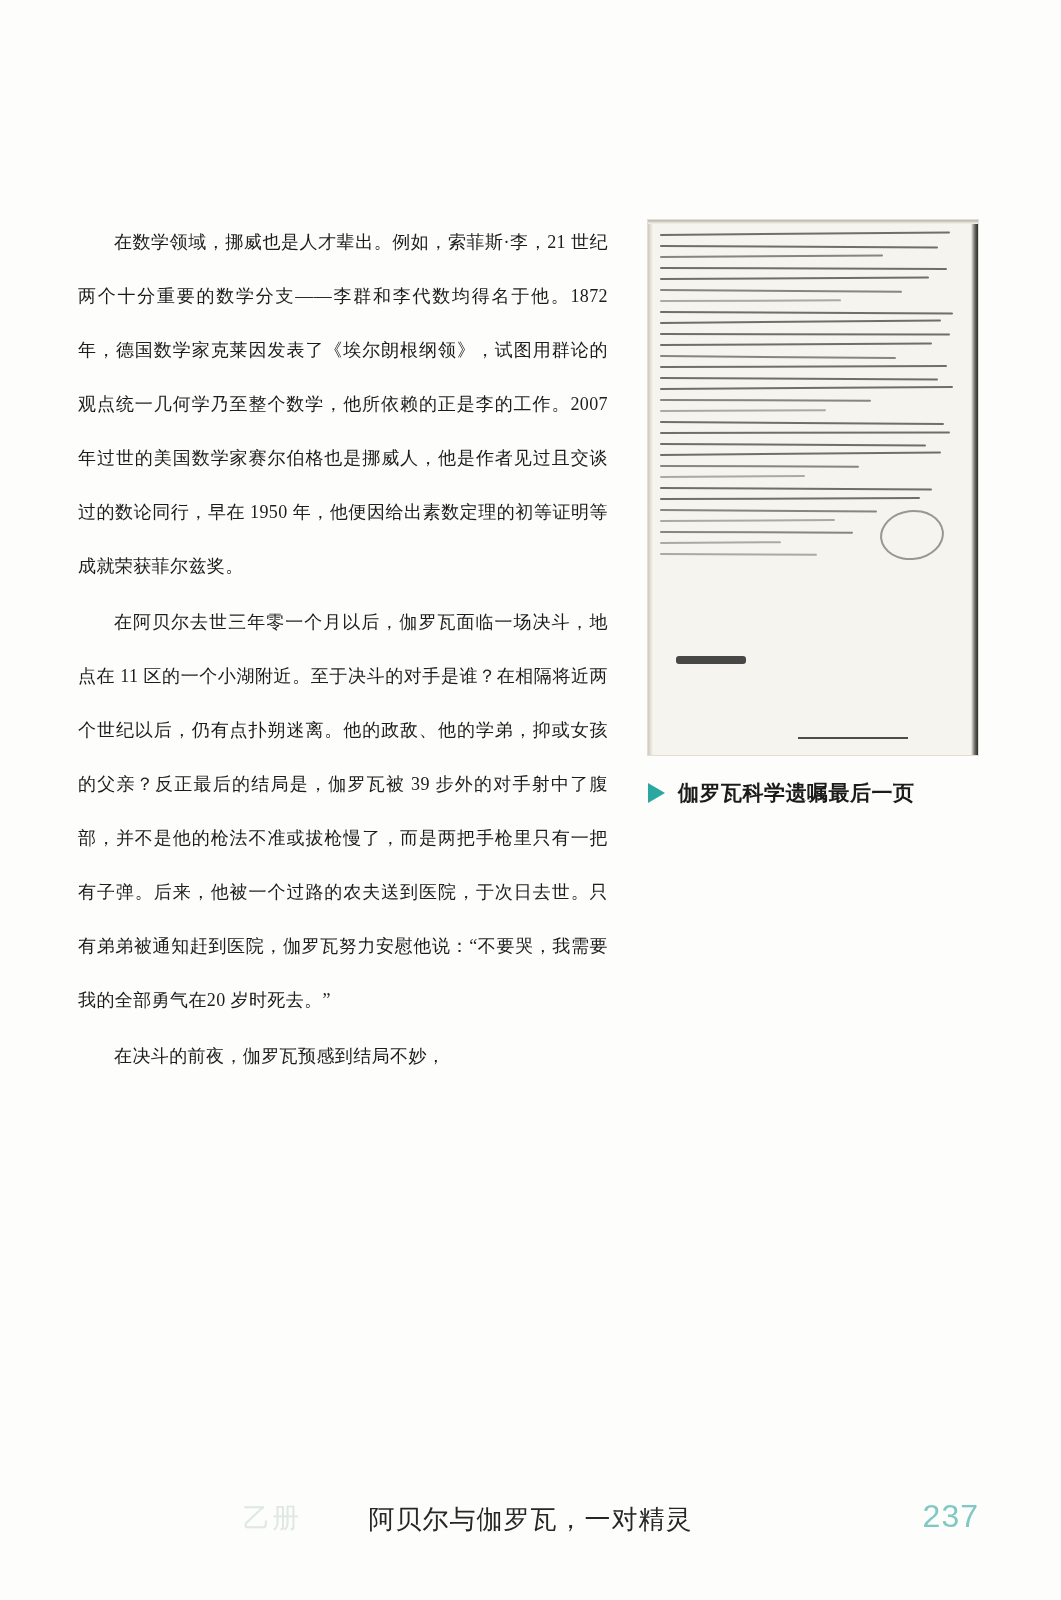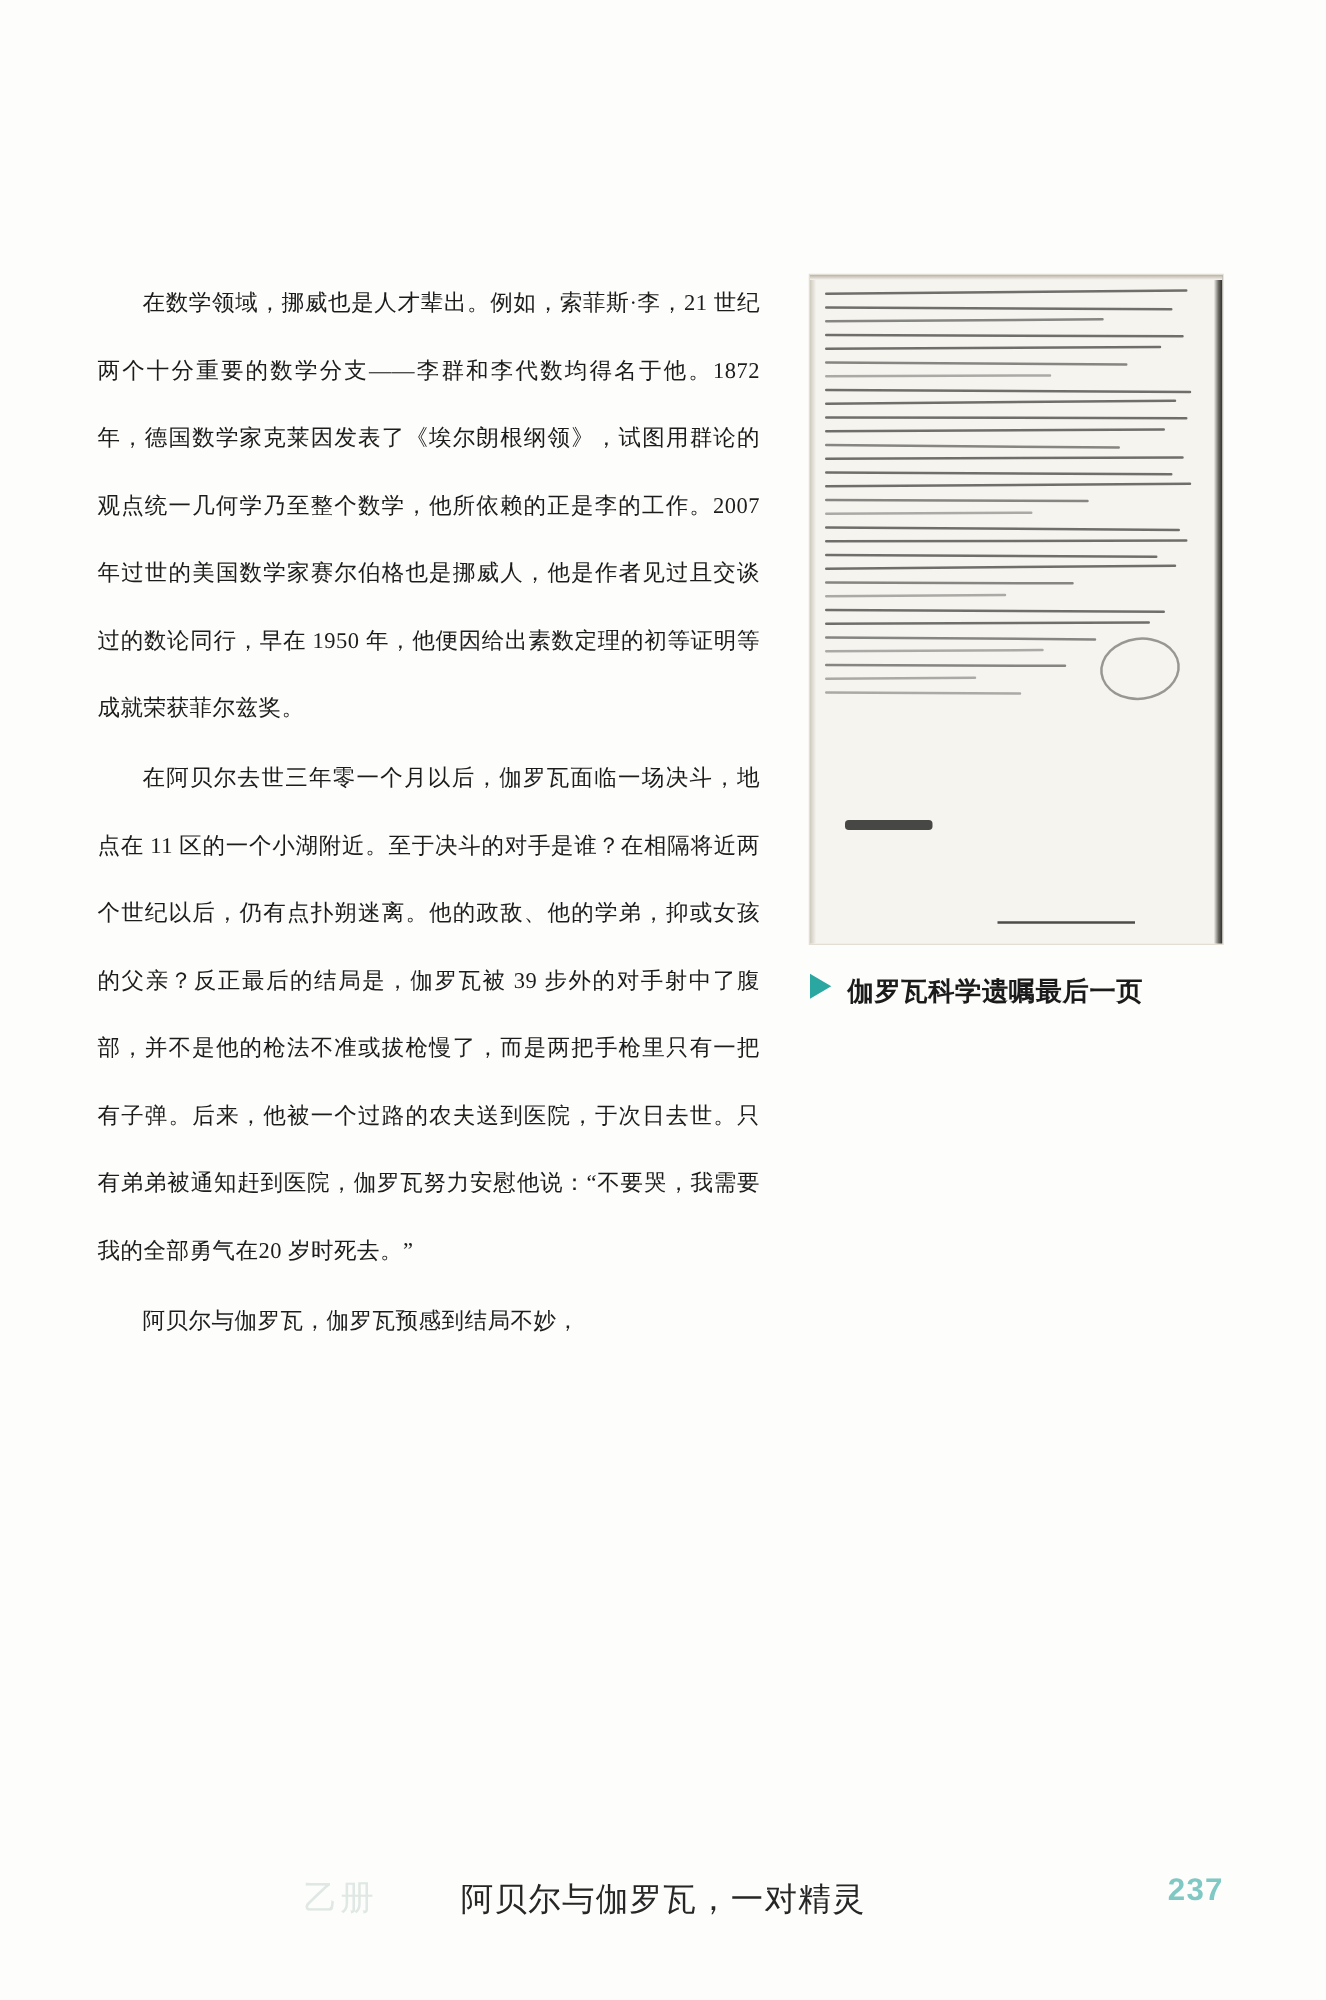--- a/index.html
+++ b/index.html
@@ -114,20 +114,21 @@
     bottom: 16px;
     width: 110px;
     height: 2px;
     background: #222;
     opacity: .8;
   }
 
   .caption {
     margin-top: 24px;
     display: flex;
+    align-items: center;
     gap: 13px;
     font-family: "Liberation Sans", sans-serif;
   }
   .caption .tri {
     width: 0; height: 0;
     border-left: 17px solid #2aa7a0;
     border-top: 10px solid transparent;
     border-bottom: 10px solid transparent;
     flex: 0 0 auto;
   }
@@ -162,36 +163,36 @@
     top: 4px;
     text-align: center;
     font-size: 26px;
     color: #262626;
     letter-spacing: 1px;
   }
   .footer-page {
     position: absolute;
     right: 82px;
     top: 0px;
-    font-size: 25px;
+    font-size: 32px;
     color: #7fc8c3;
     font-family: "Liberation Sans", sans-serif;
-    font-weight: 700;
+    font-weight: 400;
     letter-spacing: 1px;
   }
 </style>
 </head>
 <body>
 
 <div class="page">
 
   <div class="text-column">
     <p class="para">在数学领域，挪威也是人才辈出。例如，索菲斯·李，21 世纪两个十分重要的数学分支——李群和李代数均得名于他。1872 年，德国数学家克莱因发表了《埃尔朗根纲领》，试图用群论的观点统一几何学乃至整个数学，他所依赖的正是李的工作。2007 年过世的美国数学家赛尔伯格也是挪威人，他是作者见过且交谈过的数论同行，早在 1950 年，他便因给出素数定理的初等证明等成就荣获菲尔兹奖。</p>
     <p class="para">在阿贝尔去世三年零一个月以后，伽罗瓦面临一场决斗，地点在 11 区的一个小湖附近。至于决斗的对手是谁？在相隔将近两个世纪以后，仍有点扑朔迷离。他的政敌、他的学弟，抑或女孩的父亲？反正最后的结局是，伽罗瓦被 39 步外的对手射中了腹部，并不是他的枪法不准或拔枪慢了，而是两把手枪里只有一把有子弹。后来，他被一个过路的农夫送到医院，于次日去世。只有弟弟被通知赶到医院，伽罗瓦努力安慰他说：“不要哭，我需要我的全部勇气在20 岁时死去。”</p>
-    <p class="para">阿贝尔与伽罗瓦，伽罗瓦预感到结局不妙，</p>
+    <p class="para">在决斗的前夜，伽罗瓦预感到结局不妙，</p>
   </div>
 
   <div class="figure-wrap">
     <div class="manuscript">
       <div class="edge-left"></div>
       <div class="edge-right"></div>
       <div class="edge-top"></div>
       <div class="hand-lines">
         <div class="hline" style="width:96%;transform:rotate(-0.5deg)"></div>
         <div class="hline" style="width:92%;transform:rotate(0.3deg)"></div>

